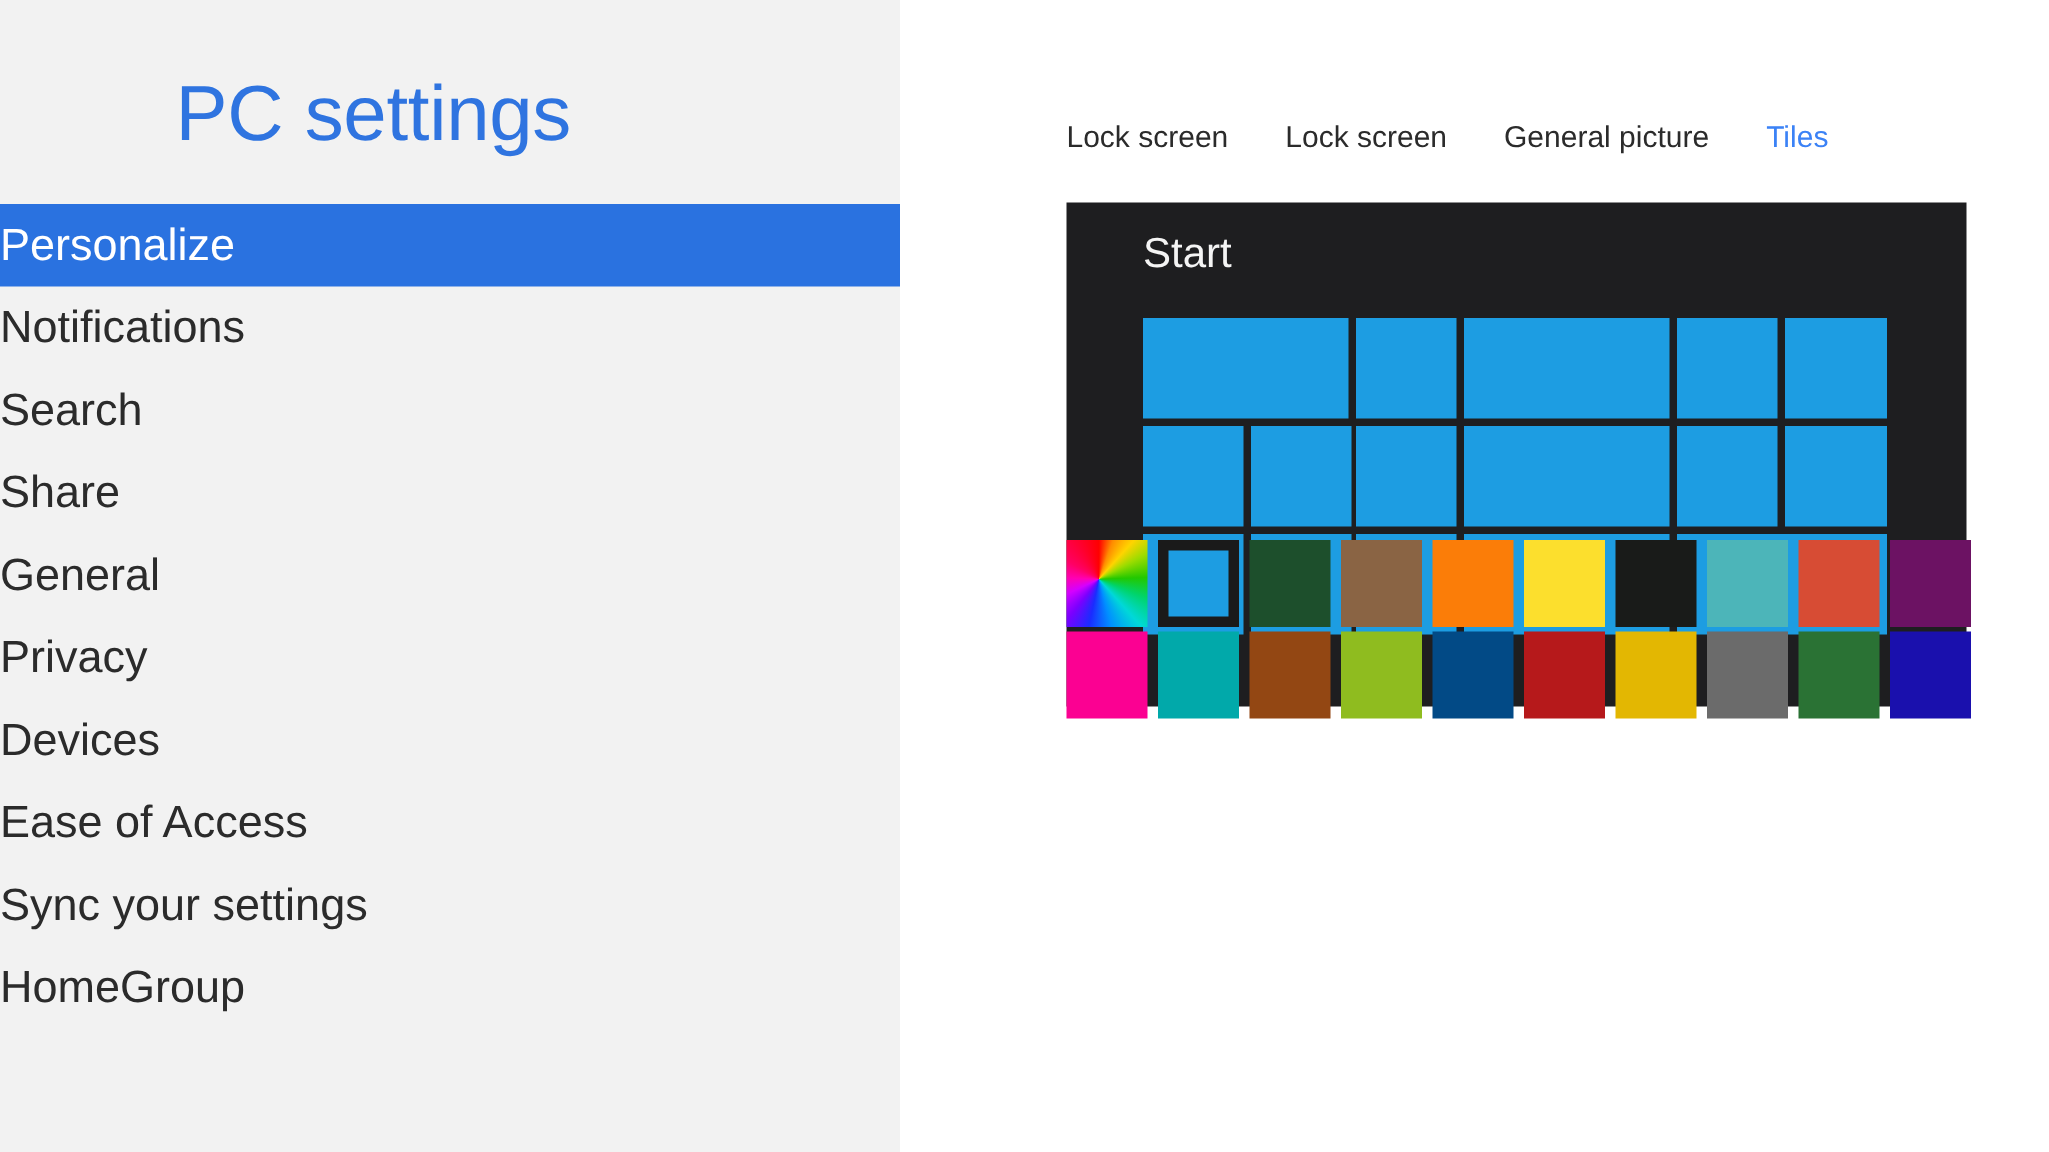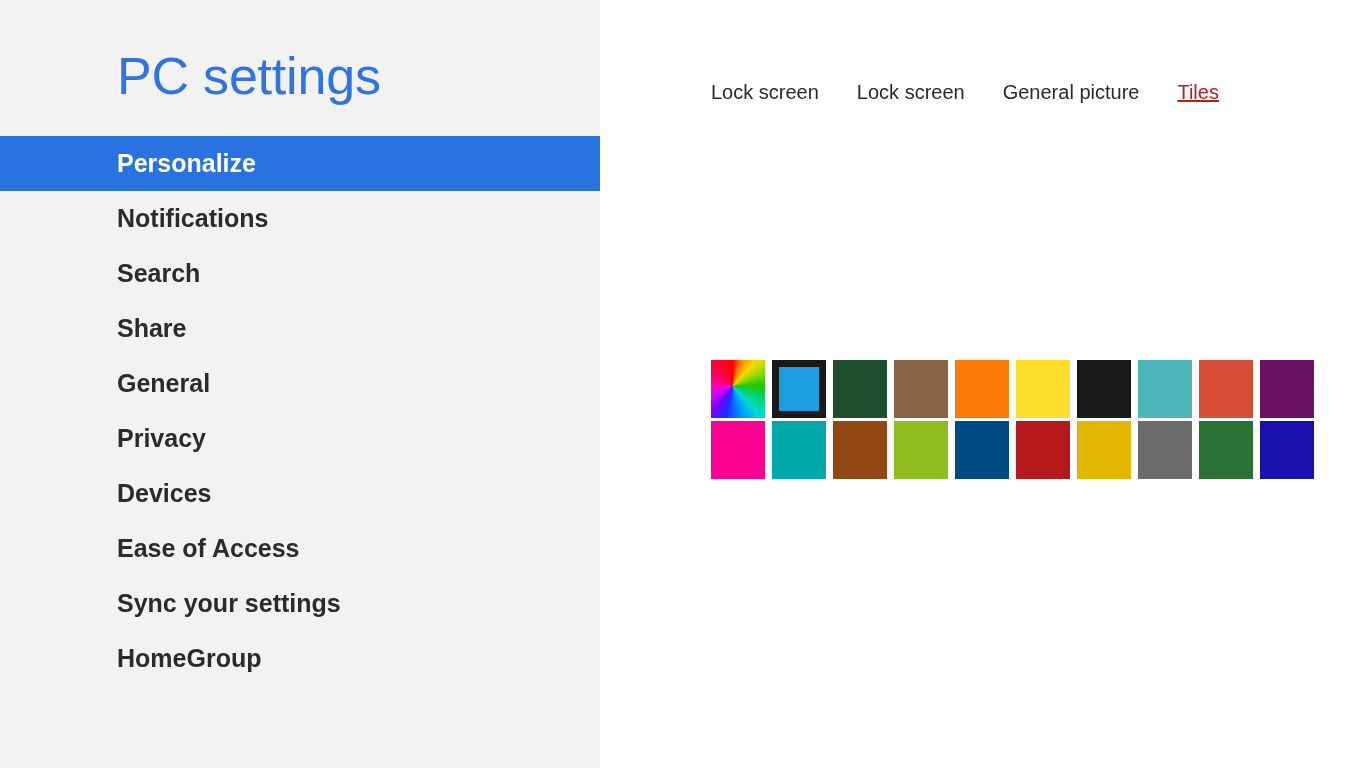--- a/index.html
+++ b/index.html
@@ -53,23 +53,22 @@
   .nav-item {
     position: relative;
     height: 55px;
     width: 600px;
     display: flex;
     align-items: center;
     cursor: default;
   }
 
   .nav-item .nav-label {
-    padding-left: 117px;
-    font-size: 25px;
-    font-weight: 700;
+    font-size: 30px;
+    font-weight: 400;
     color: #2b2b2b;
     line-height: 1;
     white-space: nowrap;
   }
 
   .nav-item.selected {
     background: #2a72e0;
   }
 
   .nav-item.selected .nav-label {
@@ -99,21 +98,21 @@
     font-weight: 300;
     color: #2b2b2b;
     white-space: nowrap;
     margin-right: 38px;
     cursor: default;
     line-height: 1.3;
   }
 
   .tab:last-child { margin-right: 0; }
 
-  .tab.active { color: #b91c1c; text-decoration: underline; }
+  .tab.active { color: #3b82f6; }
 
   
   .preview {
     position: absolute;
     left: 79px;
     top: 135px;
     width: 600px;
     height: 336px;
     background: #1e1e20;
   }
@@ -221,20 +220,41 @@
 
   <div class="content">
 
     <div class="tabs" id="tabs">
         <div class="tab">Lock screen</div>
         <div class="tab">Lock screen</div>
         <div class="tab">General picture</div>
         <div class="tab active">Tiles</div>
       </div>
 
+    <div class="preview">
+      <div class="preview-title">Start</div>
+      <div class="tile-grid" id="tile-grid">
+          <div class="tile" style="left: 0px; top: 0px; width: 137px; height: 67px; background: rgb(29, 157, 226);"></div>
+          <div class="tile" style="left: 142px; top: 0px; width: 67px; height: 67px; background: rgb(29, 157, 226);"></div>
+          <div class="tile" style="left: 214px; top: 0px; width: 137px; height: 67px; background: rgb(29, 157, 226);"></div>
+          <div class="tile" style="left: 356px; top: 0px; width: 67px; height: 67px; background: rgb(29, 157, 226);"></div>
+          <div class="tile" style="left: 428px; top: 0px; width: 68px; height: 67px; background: rgb(29, 157, 226);"></div>
+          <div class="tile" style="left: 0px; top: 72px; width: 67px; height: 67px; background: rgb(29, 157, 226);"></div>
+          <div class="tile" style="left: 72px; top: 72px; width: 67px; height: 67px; background: rgb(29, 157, 226);"></div>
+          <div class="tile" style="left: 142px; top: 72px; width: 67px; height: 67px; background: rgb(29, 157, 226);"></div>
+          <div class="tile" style="left: 214px; top: 72px; width: 137px; height: 67px; background: rgb(29, 157, 226);"></div>
+          <div class="tile" style="left: 356px; top: 72px; width: 67px; height: 67px; background: rgb(29, 157, 226);"></div>
+          <div class="tile" style="left: 428px; top: 72px; width: 68px; height: 67px; background: rgb(29, 157, 226);"></div>
+          <div class="tile" style="left: 0px; top: 144px; width: 67px; height: 67px; background: rgb(29, 157, 226);"></div>
+          <div class="tile" style="left: 72px; top: 144px; width: 67px; height: 67px; background: rgb(29, 157, 226);"></div>
+          <div class="tile" style="left: 142px; top: 144px; width: 67px; height: 67px; background: rgb(29, 157, 226);"></div>
+          <div class="tile" style="left: 214px; top: 144px; width: 137px; height: 67px; background: rgb(29, 157, 226);"></div>
+          <div class="tile" style="left: 356px; top: 144px; width: 140px; height: 67px; background: rgb(29, 157, 226);"></div>
+        </div>
+    </div>
 
     <div class="swatches" id="swatches">
         <div class="swatch-row">
           <div class="swatch wheel"></div>
           <div class="swatch selected" style="background: rgb(29, 157, 226);"></div>
           <div class="swatch" style="background: rgb(29, 79, 44);"></div>
           <div class="swatch" style="background: rgb(138, 100, 68);"></div>
           <div class="swatch" style="background: rgb(251, 125, 8);"></div>
           <div class="swatch" style="background: rgb(252, 223, 45);"></div>
           <div class="swatch" style="background: rgb(25, 27, 25);"></div>

